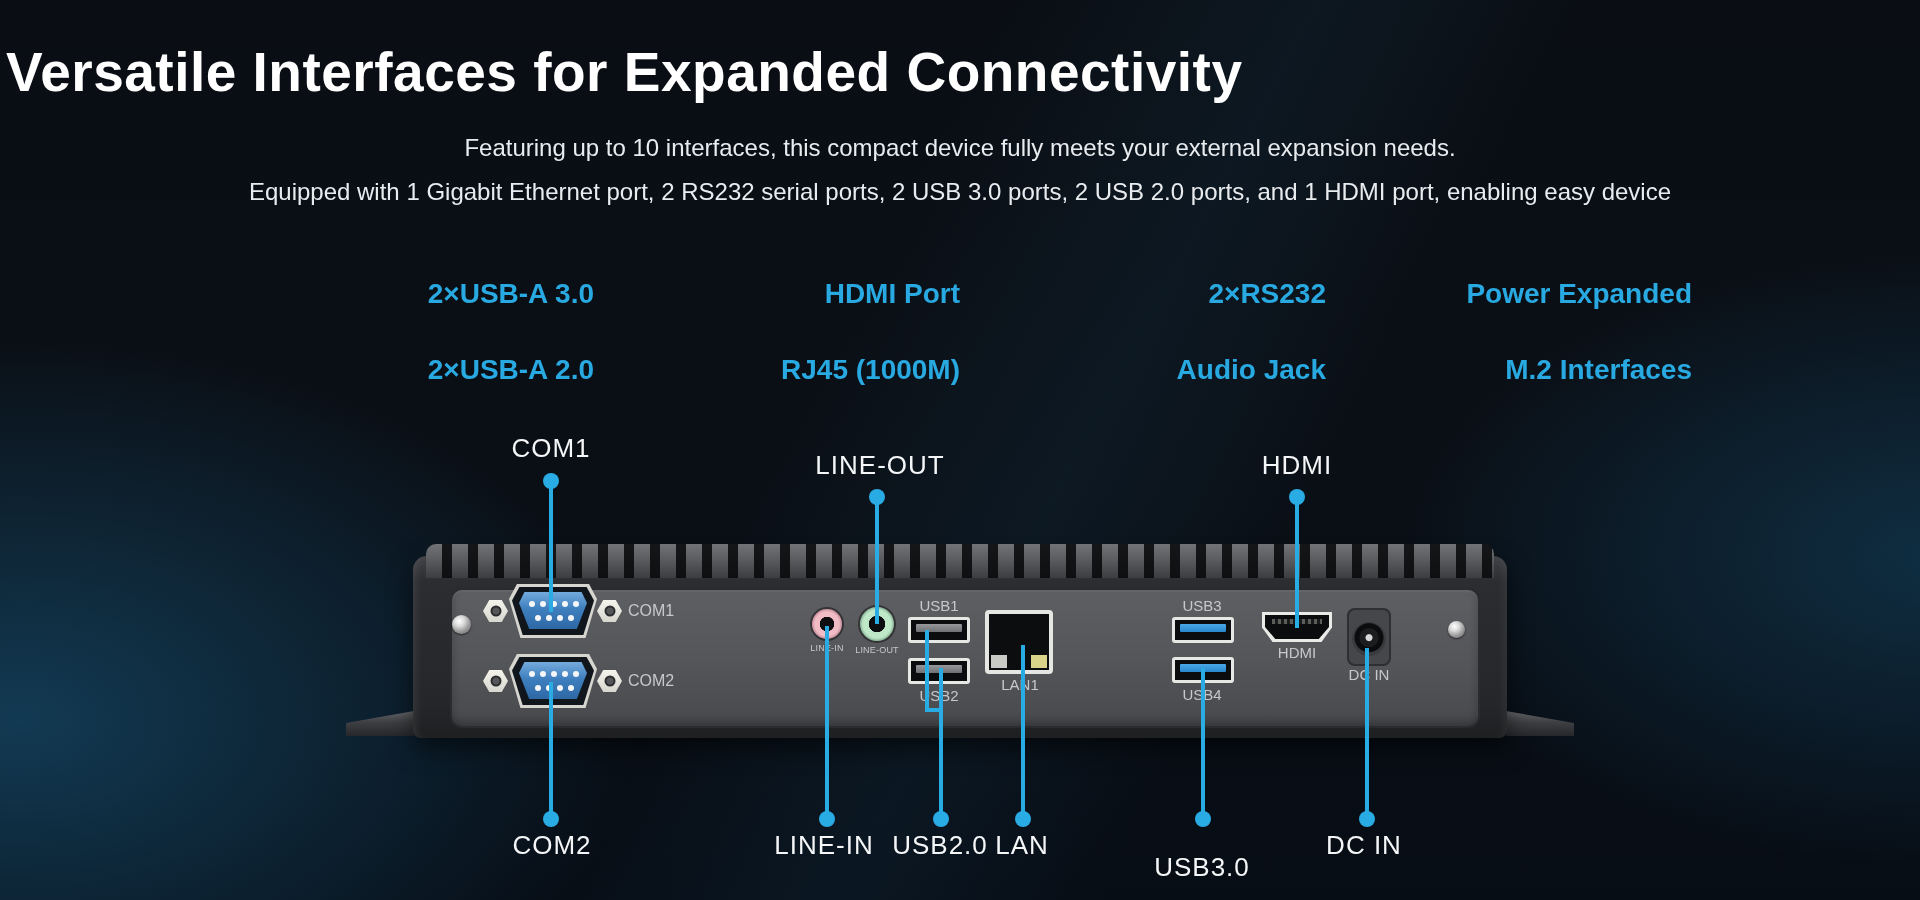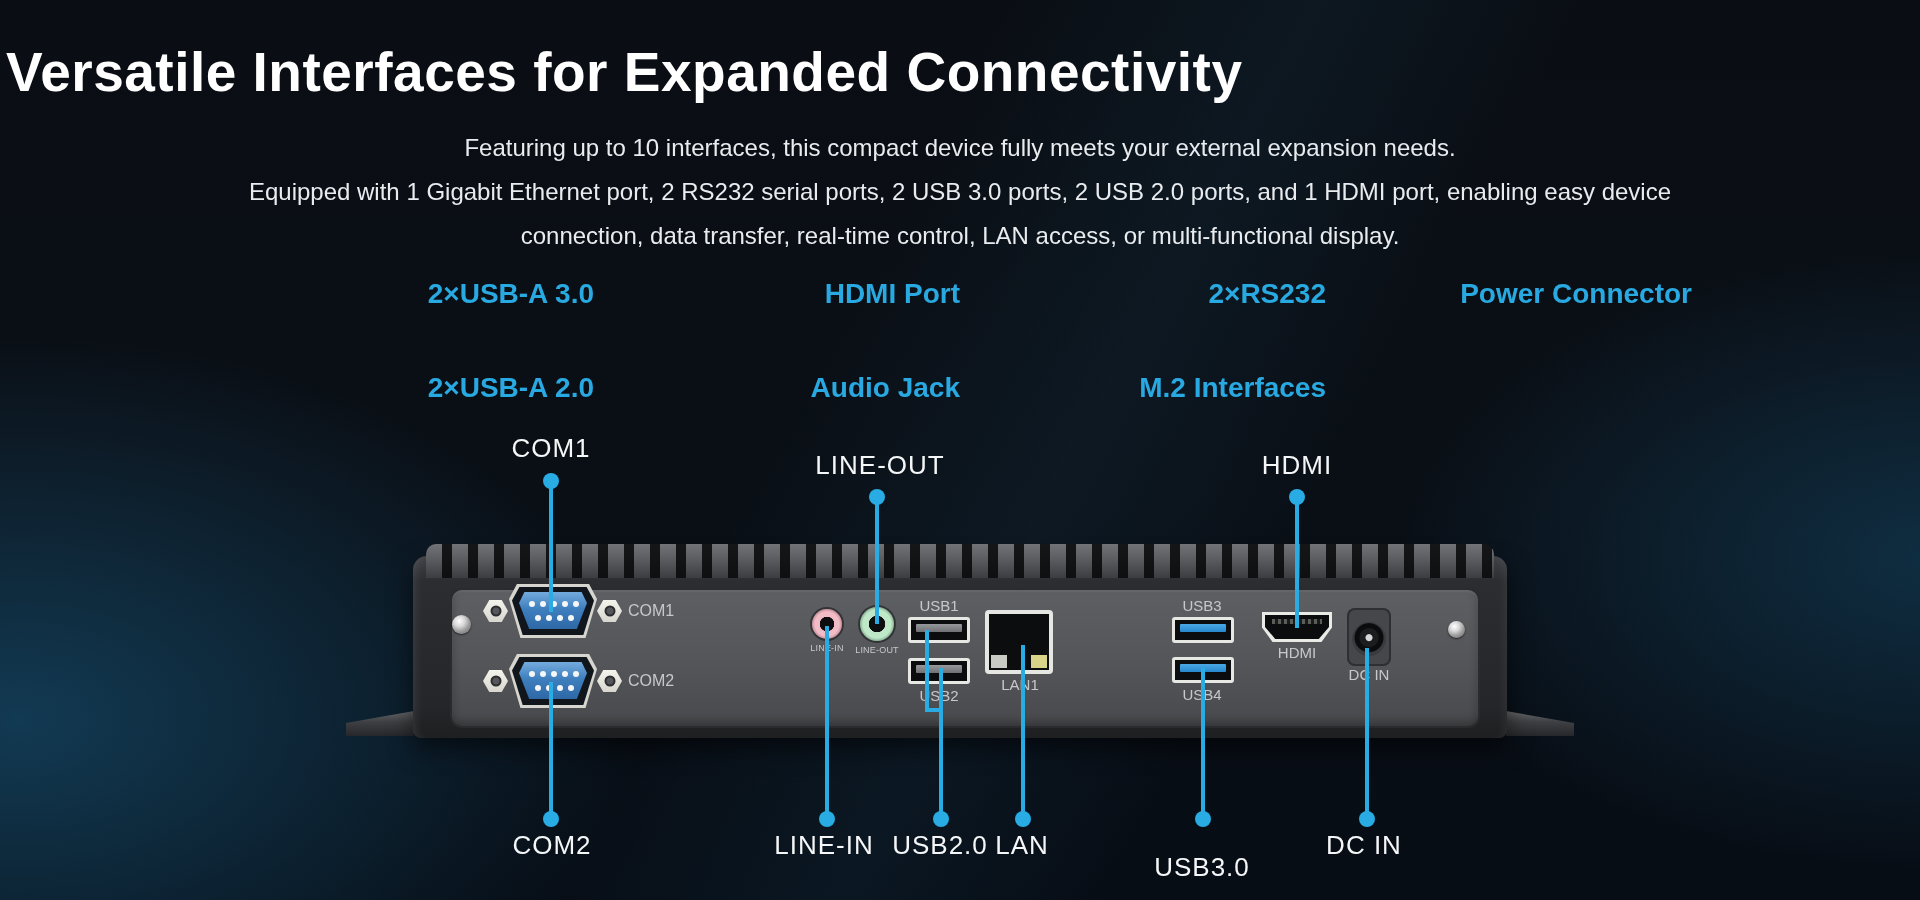--- a/index.html
+++ b/index.html
@@ -14,21 +14,21 @@
       linear-gradient(180deg,#0a0e14 0%,#0a0f16 55%,#070d15 100%);
   }
   .title{
     position:absolute;top:34px;left:0;width:1920px;text-align:left;margin:6px;
     color:#ffffff;font-size:55px;line-height:64px;font-weight:700;letter-spacing:0.5px;
   }
   .desc{position:absolute;top:126px;left:0;width:1920px;text-align:center;}
   .desc-line{color:#e9ecef;font-size:24px;line-height:44px;font-weight:400;}
   .features-row{position:absolute;left:228px;width:1464px;display:grid;grid-template-columns:repeat(4,366px);}
   .features-row.r1{top:272px;}
-  .features-row.r2{top:348px;margin-top:18px;}
+  .features-row.r2{top:348px;}
   .feature{color:#29A9E1;font-size:28px;line-height:44px;font-weight:700;text-align:right;}
 
   
   .device-body{
     position:absolute;left:413px;top:556px;width:1094px;height:182px;
     border-radius:14px 14px 8px 8px;
     background:linear-gradient(180deg,#404247 0%,#2c2d30 14%,#252629 82%,#1e1f21 100%);
     box-shadow:inset 8px 0 10px -6px rgba(255,255,255,0.10), inset -8px 0 10px -6px rgba(255,255,255,0.07), 0 10px 24px rgba(0,0,0,0.55);
     z-index:1;
   }
@@ -101,31 +101,31 @@
 </head>
 <body>
 
 <div class="stage">
 
   <h1 class="title">Versatile Interfaces for Expanded Connectivity</h1>
 
   <div class="desc">
     <div class="desc-line">Featuring up to 10 interfaces, this compact device fully meets your external expansion needs.</div>
     <div class="desc-line">Equipped with 1 Gigabit Ethernet port, 2 RS232 serial ports, 2 USB 3.0 ports, 2 USB 2.0 ports, and 1 HDMI port, enabling easy device</div>
-    <div class="desc-line">connection, data transfer, real-time control, LAN access, or multi-functional display.</div>
   </div>
 
   <div class="features-row r1">
     <div class="feature">2×USB-A 3.0</div>
     <div class="feature">HDMI Port</div>
     <div class="feature">2×RS232</div>
-    <div class="feature">Power Connector</div>
+    <div class="feature">Power Expanded</div>
   </div>
   <div class="features-row r2">
     <div class="feature">2×USB-A 2.0</div>
+    <div class="feature">RJ45 (1000M)</div>
     <div class="feature">Audio Jack</div>
     <div class="feature">M.2 Interfaces</div>
   </div>
 
   <div class="flange left"></div>
   <div class="flange right"></div>
   <div class="device-body"></div>
   <div class="fins"></div>
   <div class="panel"></div>
 

